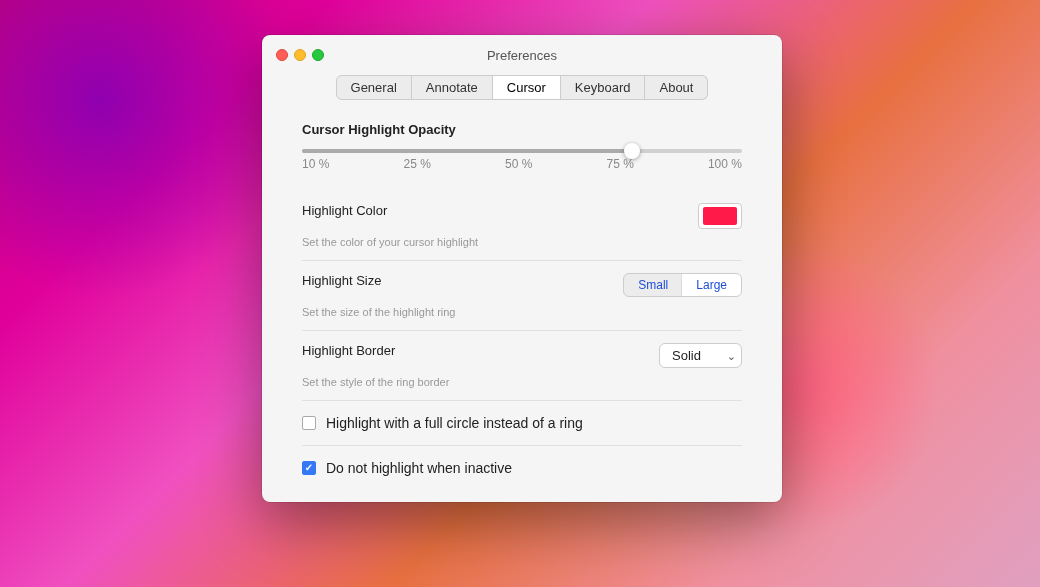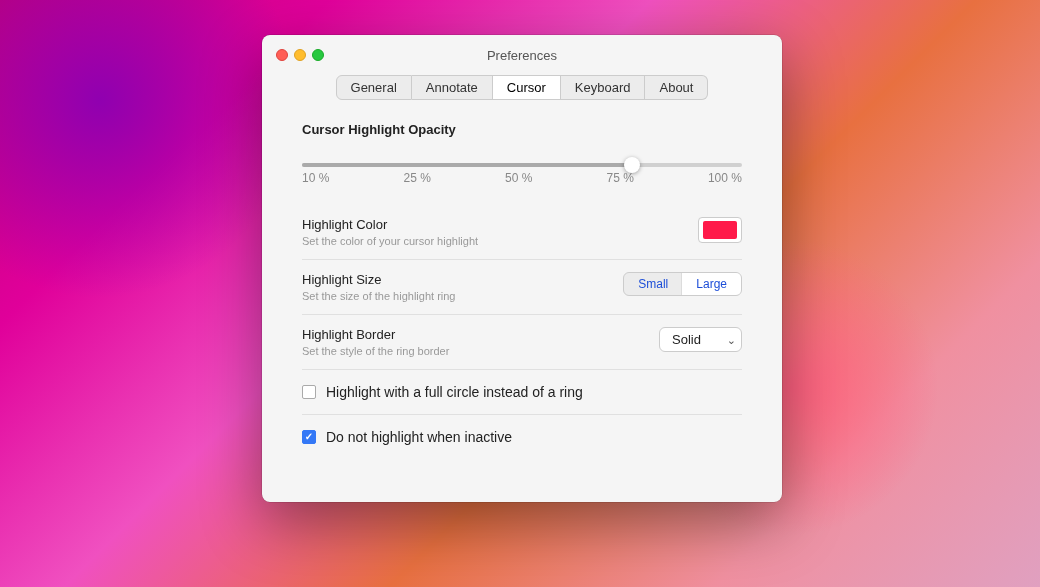--- a/index.html
+++ b/index.html
@@ -124,21 +124,21 @@
       padding: 10px 40px 30px;
       overflow-y: auto;
       background: #f5f5f5;
       border-radius: 0 0 12px 12px;
     }
 
     .section-title {
       font-size: 13px;
       font-weight: 600;
       color: #222;
-      margin-bottom: 26px;
+      margin-bottom: 12px;
     }
 
     
     .slider-section {
       margin-bottom: 20px;
     }
 
     .slider-wrapper {
       position: relative;
       margin-bottom: 4px;
@@ -192,21 +192,21 @@
       border-bottom: 0.5px solid #e0e0e0;
     }
 
     .setting-row:last-of-type {
       border-bottom: none;
     }
 
     .setting-label-group {
       display: flex;
       flex-direction: column;
-      gap: 3px;
+      gap: 18px;
     }
 
     .setting-label {
       font-size: 13px;
       font-weight: 500;
       color: #222;
     }
 
     .setting-desc {
       font-size: 11px;

